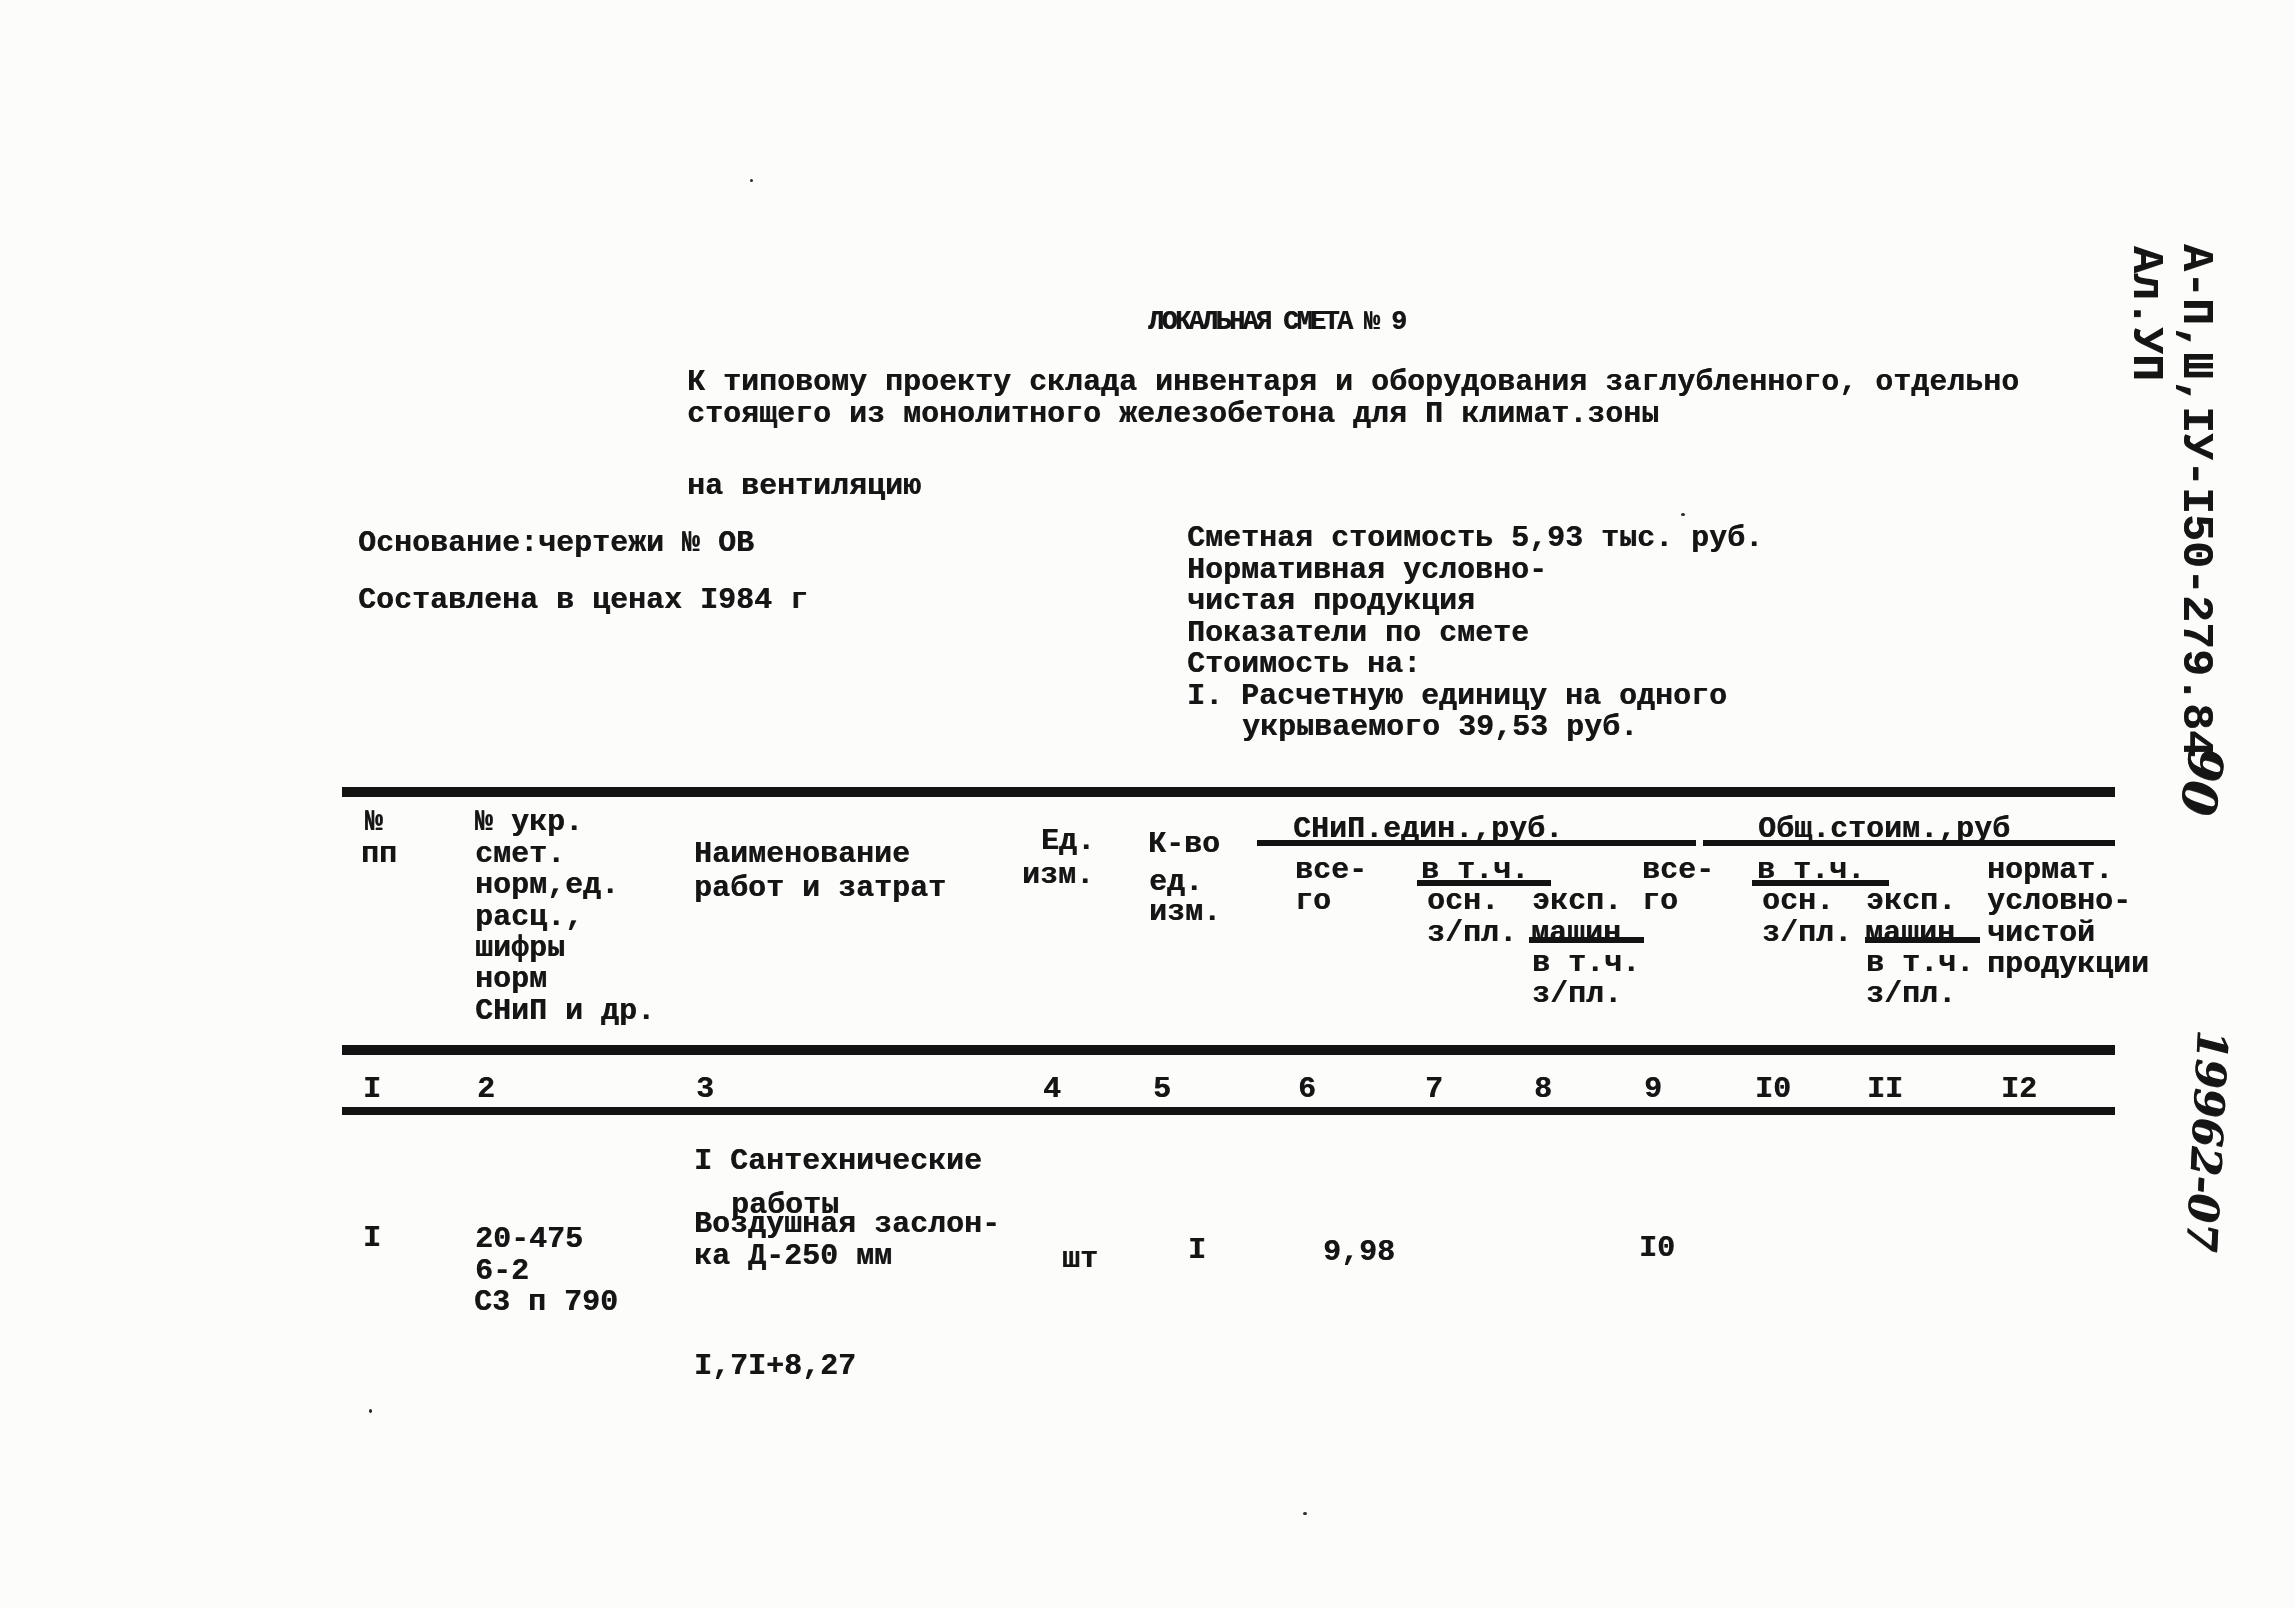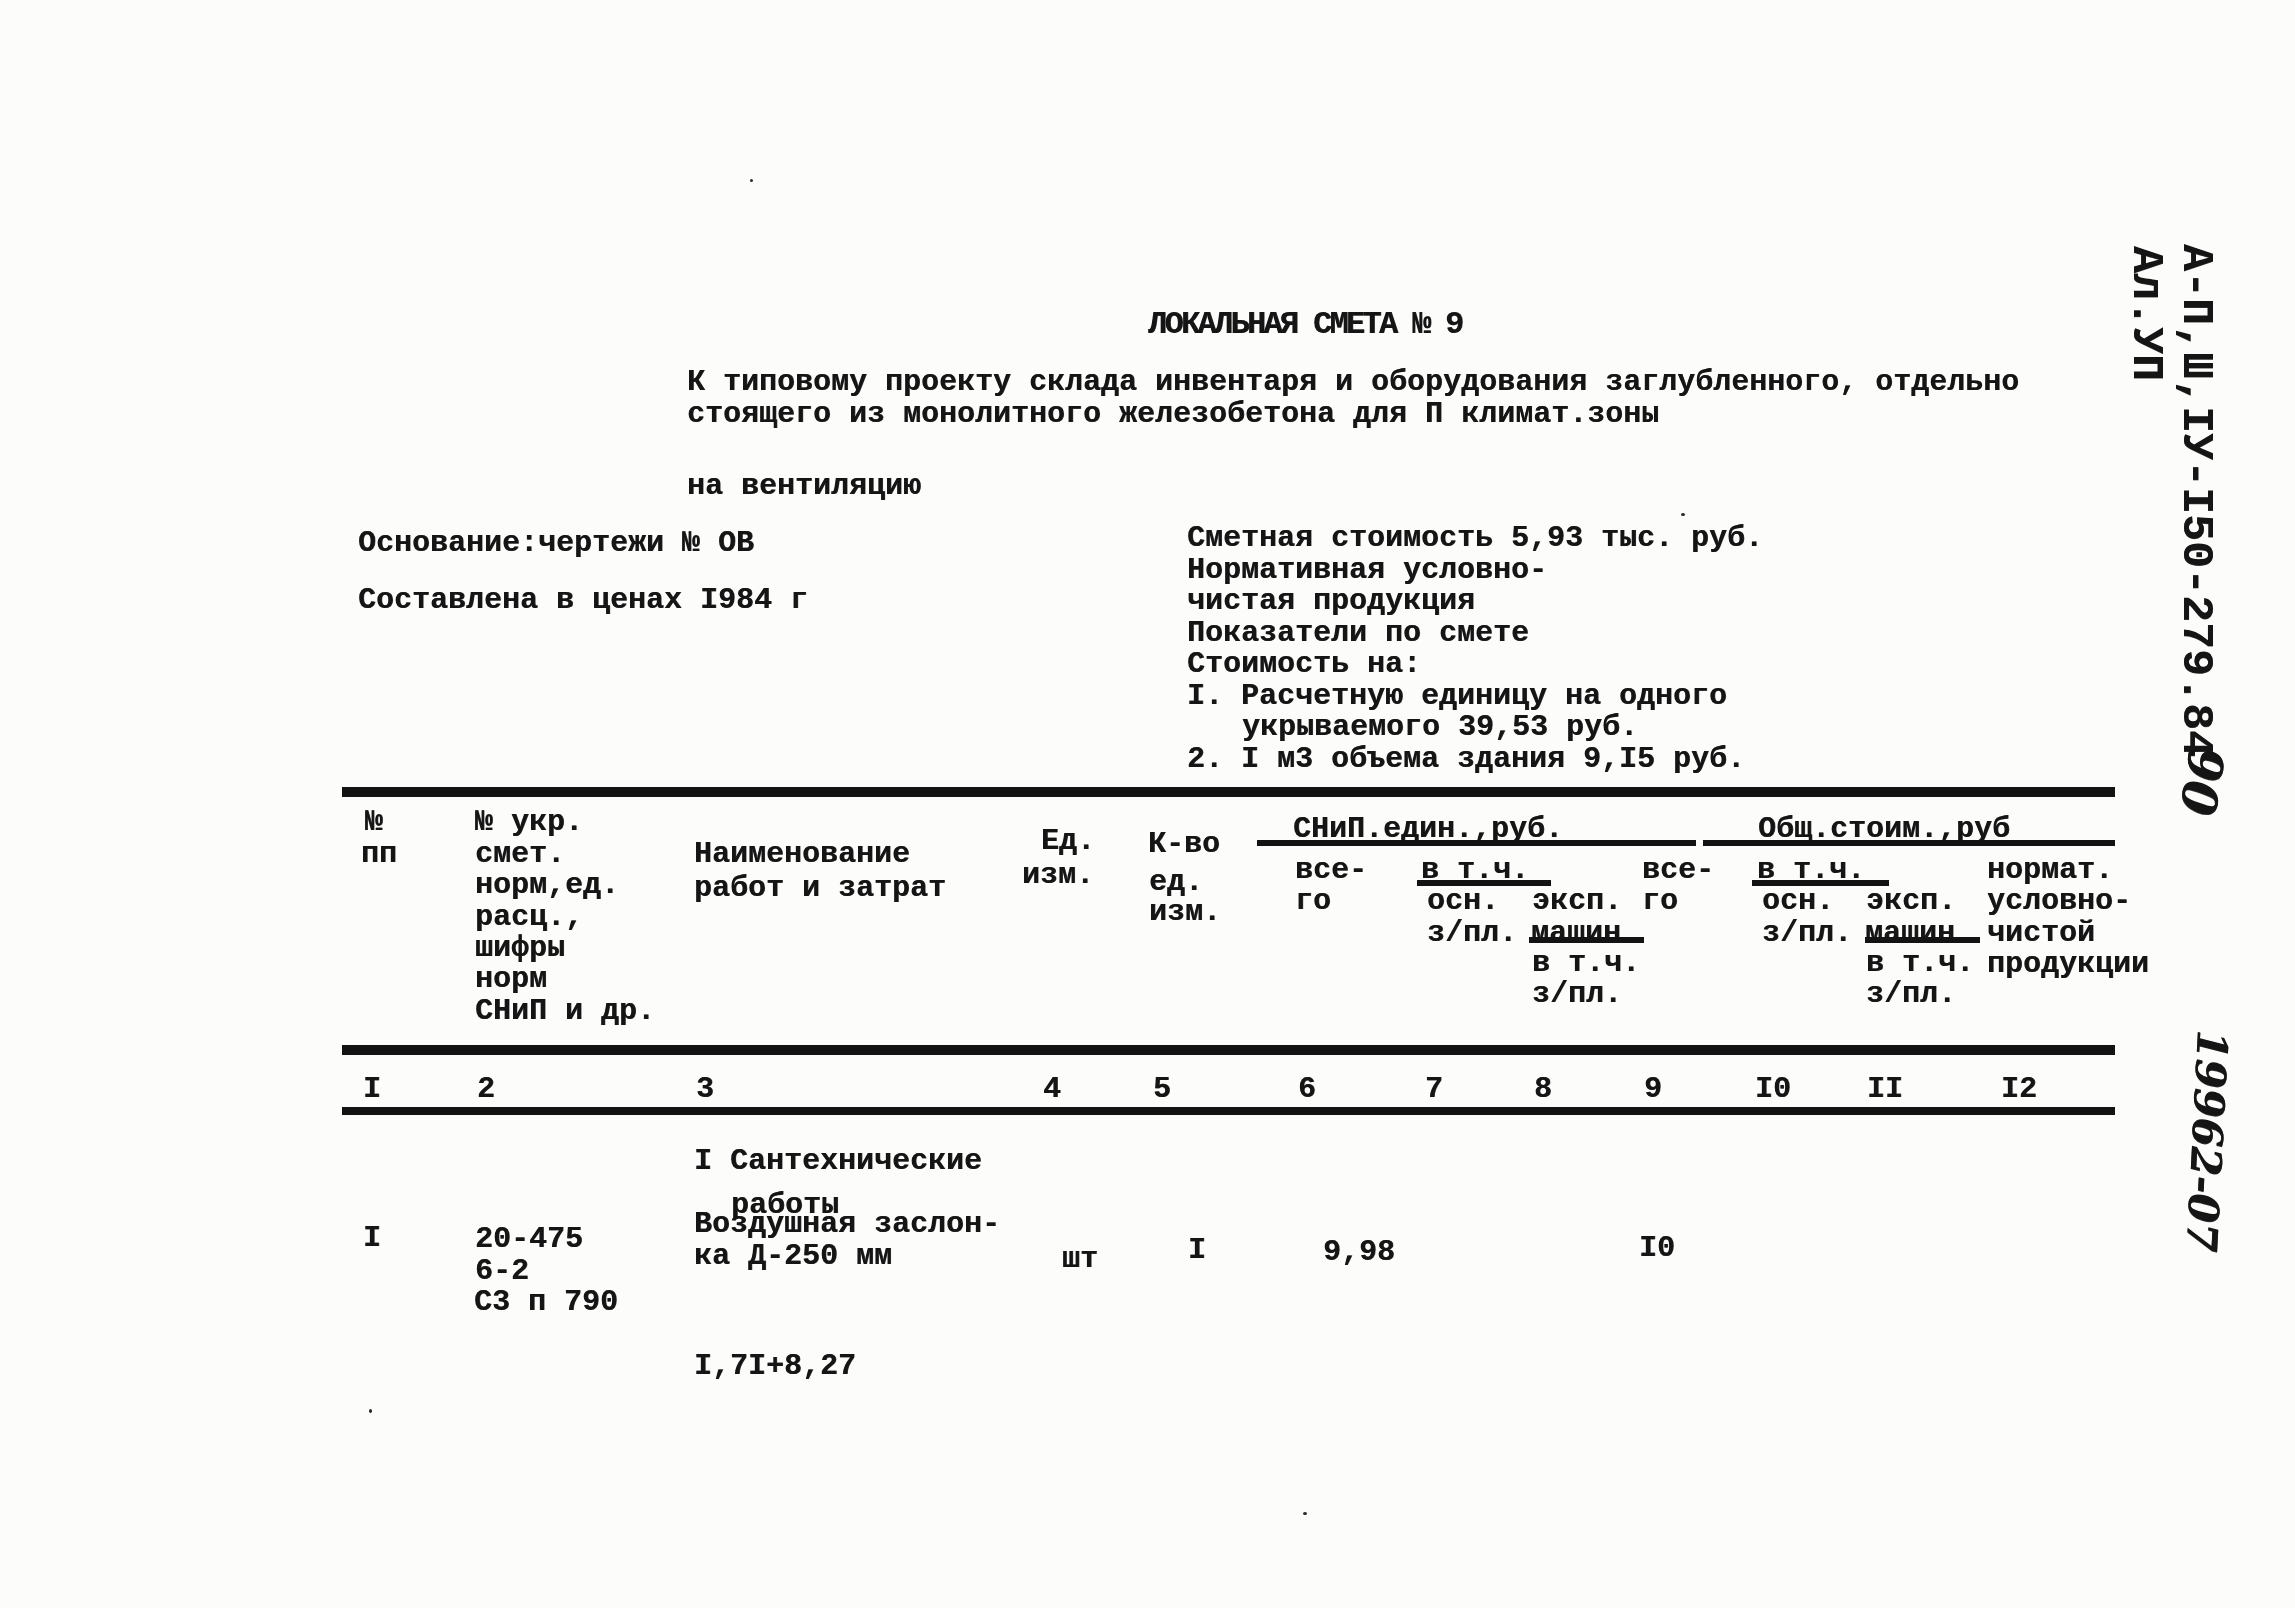--- a/index.html
+++ b/index.html
@@ -11,21 +11,21 @@
   .page{
     position:relative;width:2295px;height:1608px;
     background:#fcfcfa;overflow:hidden;color:#151515;
   }
   .t{
     position:absolute;white-space:pre;line-height:1;
     font-family:"Liberation Mono","DejaVu Sans Mono",monospace;
     font-weight:bold;font-size:30px;color:#151515;
     text-shadow:0.4px 0.3px 0 rgba(10,10,10,.75);
   }
-  .title{font-size:32px;letter-spacing:-2.7px;}
+  .title{font-size:27px;letter-spacing:-2.7px;}
   .rule,.uline{position:absolute;background:#131313;}
   .rot{transform-origin:0 0;transform:rotate(90deg);font-size:45px;}
   .hand{
     font-family:"DejaVu Serif","Liberation Serif",serif;
     font-style:italic;font-weight:bold;transform-origin:0 0;
     text-shadow:0.7px 0 0 rgba(10,10,10,.8);
   }
   .speck{position:absolute;background:#2a2a2a;border-radius:50%;}
 </style>
 </head>
@@ -40,21 +40,20 @@
   <div class="t" style="left:358px;top:528px;">Основание:чертежи № ОВ</div>
   <div class="t" style="left:358px;top:585px;">Составлена в ценах I984 г</div>
 
   <div class="t" style="left:1187px;top:523px;">Сметная стоимость 5,93 тыс. руб.</div>
   <div class="t" style="left:1187px;top:555px;">Нормативная условно-</div>
   <div class="t" style="left:1187px;top:586px;">чистая продукция</div>
   <div class="t" style="left:1187px;top:618px;">Показатели по смете</div>
   <div class="t" style="left:1187px;top:649px;">Стоимость на:</div>
   <div class="t" style="left:1187px;top:681px;">I. Расчетную единицу на одного</div>
   <div class="t" style="left:1242px;top:712px;">укрываемого 39,53 руб.</div>
-  <div class="t" style="left:1187px;top:744px;">2. I м3 объема здания 9,I5 руб.</div>
 
   <div class="rule" style="left:342px;top:787px;width:1773px;height:9.6px;"></div>
   <div class="rule" style="left:342px;top:1045px;width:1773px;height:9.6px;"></div>
   <div class="rule" style="left:342px;top:1107px;width:1773px;height:8.2px;"></div>
 
   <div class="t" style="left:365px;top:807px;">№</div>
   <div class="t" style="left:361px;top:839px;">пп</div>
 
   <div class="t" style="left:475px;top:807px;">№ укр.</div>
   <div class="t" style="left:475px;top:839px;">смет.</div>

